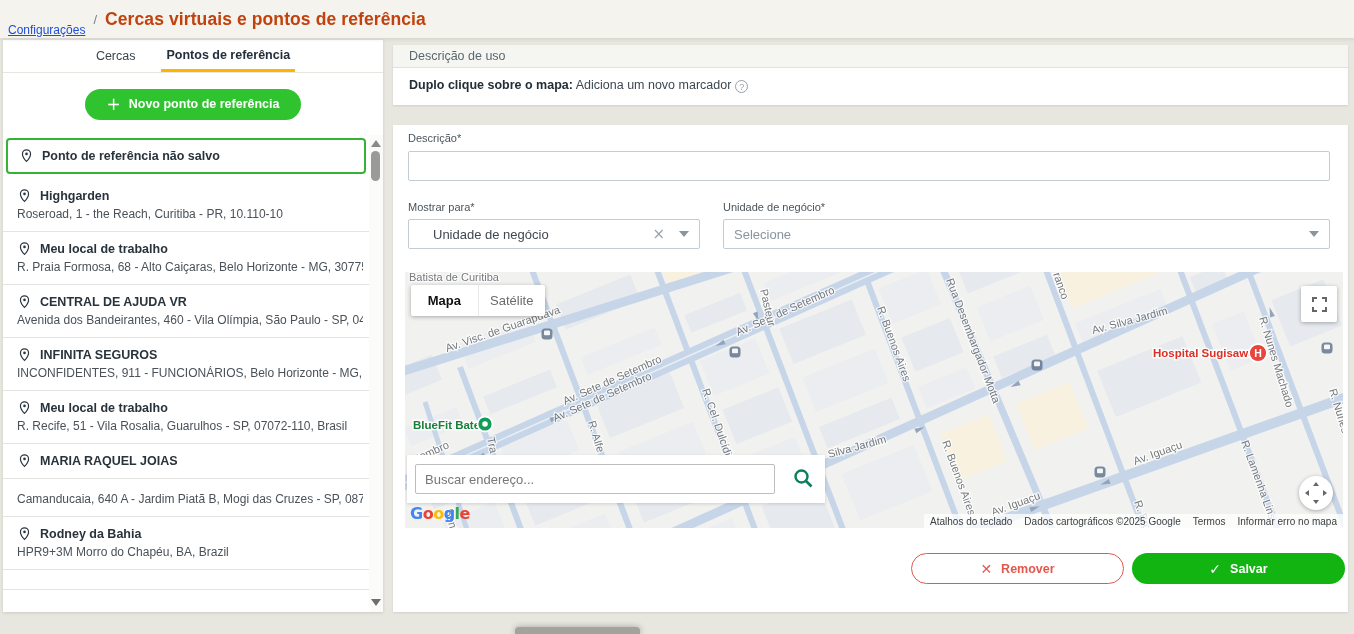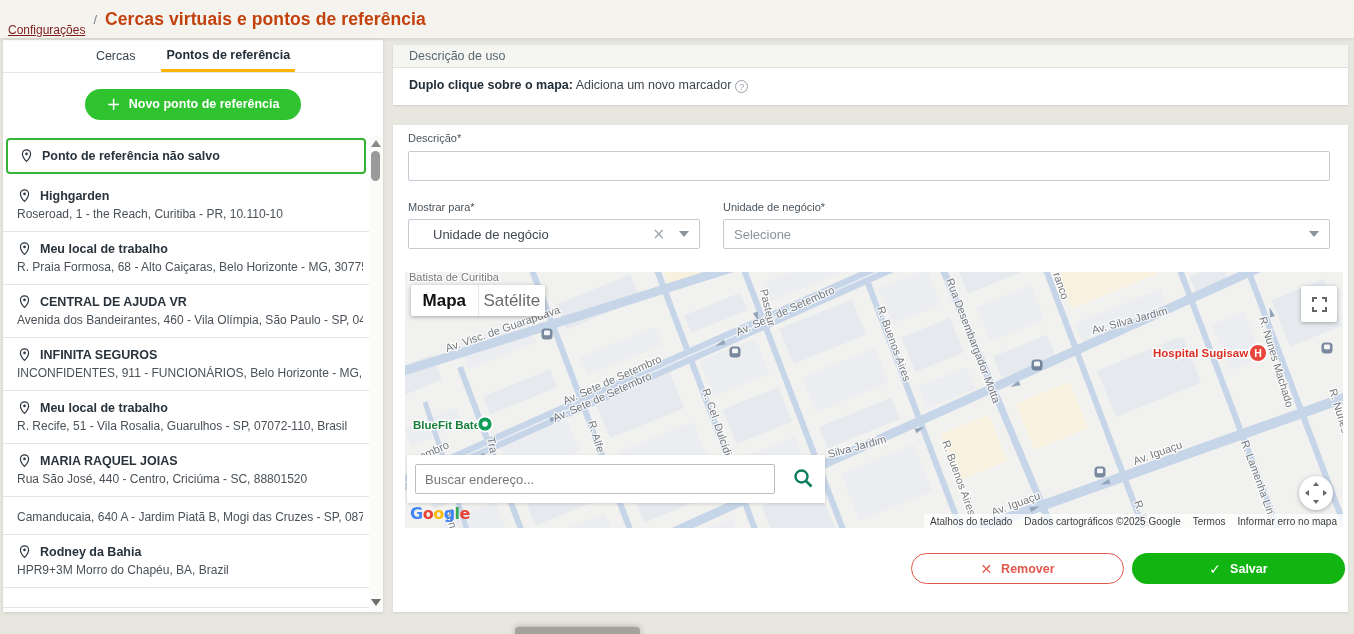--- a/index.html
+++ b/index.html
@@ -3,21 +3,21 @@
 <meta charset="utf-8">
 <style>
   * { margin:0; padding:0; box-sizing:border-box; }
   html,body { width:1354px; height:634px; overflow:hidden; }
   body { font-family:"Liberation Sans","DejaVu Sans",sans-serif; background:#E7E6DF; position:relative; }
   .screen { position:absolute; inset:0; }
 
   
   .topbar { position:absolute; left:0; top:0; width:1354px; height:38px; background:#F4F3EE;
             box-shadow:0 2px 3px rgba(0,0,0,.07); display:flex; align-items:center; padding-left:8px; z-index:5; }
-  .crumb-link { font-size:12px; color:#7f1d1d; text-decoration:underline; cursor:pointer;margin-top:21px; }
+  .crumb-link { font-size:12px; color:#1d4ed8; text-decoration:underline; cursor:pointer;margin-top:21px; }
   .crumb-sep { font-size:13px; color:#7A8288; margin:0 8px; }
   .page-title { font-size:17.5px; font-weight:bold; color:#c2410c; letter-spacing:.1px; }
 
   
   .sidebar { position:absolute; left:3px; top:40px; width:380px; height:572px; background:#fff;
              box-shadow:0 1px 3px rgba(0,0,0,.12); }
   .tabs { height:33px; display:flex; justify-content:center; gap:21px; border-bottom:1px solid #E7E7E2; }
   .tab { font-size:12.5px; color:#3A454E; display:flex; align-items:center; padding:0 5px; cursor:pointer; }
   .tab.active { font-weight:bold; color:#232F3A; border-bottom:3px solid #FFB400; }
   .btn-row { height:62px; display:flex; align-items:center; justify-content:center; }
@@ -67,21 +67,21 @@
   .sel-placeholder { color:#8A949C; flex:1; }
   .clear { color:#9AA5AD; font-size:15px; margin-right:14px; cursor:pointer; font-family:"DejaVu Sans",sans-serif; }
   .caret { width:0; height:0; border-left:5px solid transparent; border-right:5px solid transparent; border-top:6px solid #8A959D; }
 
   
   .map { position:absolute; left:12px; top:147px; width:938px; height:256px; background:#F1F1EF; overflow:hidden; }
   .map svg.base { position:absolute; left:0; top:0; }
   .mlabel { font-size:11px; fill:#75797E; paint-order:stroke; stroke:rgba(255,255,255,.75); stroke-width:2.5px; font-family:"Liberation Sans",sans-serif; }
   .maptype { position:absolute; left:6px; top:13px; width:134px; height:31px; background:#fff; border-radius:2px;
              box-shadow:0 1px 4px rgba(0,0,0,.3); display:flex; align-items:stretch; z-index:3; }
-  .maptype .mt { flex:1; display:flex; align-items:center; justify-content:center; font-size:17px; cursor:pointer; }
+  .maptype .mt { flex:1; display:flex; align-items:center; justify-content:center; font-size:13px; cursor:pointer; }
   .mt-map { font-weight:bold; color:#111; border-right:1px solid #E8E8E8; }
   .mt-sat { color:#6B6B6B; }
   .fullscreen { position:absolute; right:6px; top:14px; width:36px; height:36px; background:#fff; border-radius:2px;
                 box-shadow:0 1px 4px rgba(0,0,0,.3); display:flex; align-items:center; justify-content:center; cursor:pointer; z-index:3; }
   .searchwrap { position:absolute; left:2px; top:183px; width:418px; height:48px; background:#fff; z-index:3;
                 box-shadow:0 1px 3px rgba(0,0,0,.15); }
   .searchwrap input { position:absolute; left:8px; top:9px; width:360px; height:30px; border:1px solid #BDBDBD; border-radius:2px;
                 font-size:13px; padding:0 9px; outline:none; color:#333; font-family:"Liberation Sans",sans-serif; }
   .searchwrap input::placeholder { color:#777; }
   .search-btn { position:absolute; right:8px; top:10px; width:28px; height:28px; border:none; background:transparent; cursor:pointer; }
@@ -188,21 +188,20 @@
           <div class="item-addr">R. Recife, 51 - Vila Rosalia, Guarulhos - SP, 07072-110, Brasil</div>
         </div>
         <div class="list-item">
           <div class="item-head">
             <svg class="pin" viewBox="0 0 24 24">
               <path d="M12 21.5C12 21.5 5.5 14.6 5.5 9.4a6.5 6.5 0 1 1 13 0C18.5 14.6 12 21.5 12 21.5Z" fill="none" stroke="currentColor" stroke-width="1.9"></path>
               <circle cx="12" cy="9.4" r="2.1" fill="currentColor"></circle>
             </svg>
             <div class="item-title">MARIA RAQUEL JOIAS</div>
           </div>
-          <div class="item-addr">Rua São José, 440 - Centro, Criciúma - SC, 88801520</div>
         </div>
         <div class="list-item">
           <div class="item-addr">Camanducaia, 640 A - Jardim Piatã B, Mogi das Cruzes - SP, 0877...</div>
         </div>
         <div class="list-item">
           <div class="item-head">
             <svg class="pin" viewBox="0 0 24 24">
               <path d="M12 21.5C12 21.5 5.5 14.6 5.5 9.4a6.5 6.5 0 1 1 13 0C18.5 14.6 12 21.5 12 21.5Z" fill="none" stroke="currentColor" stroke-width="1.9"></path>
               <circle cx="12" cy="9.4" r="2.1" fill="currentColor"></circle>
             </svg>

